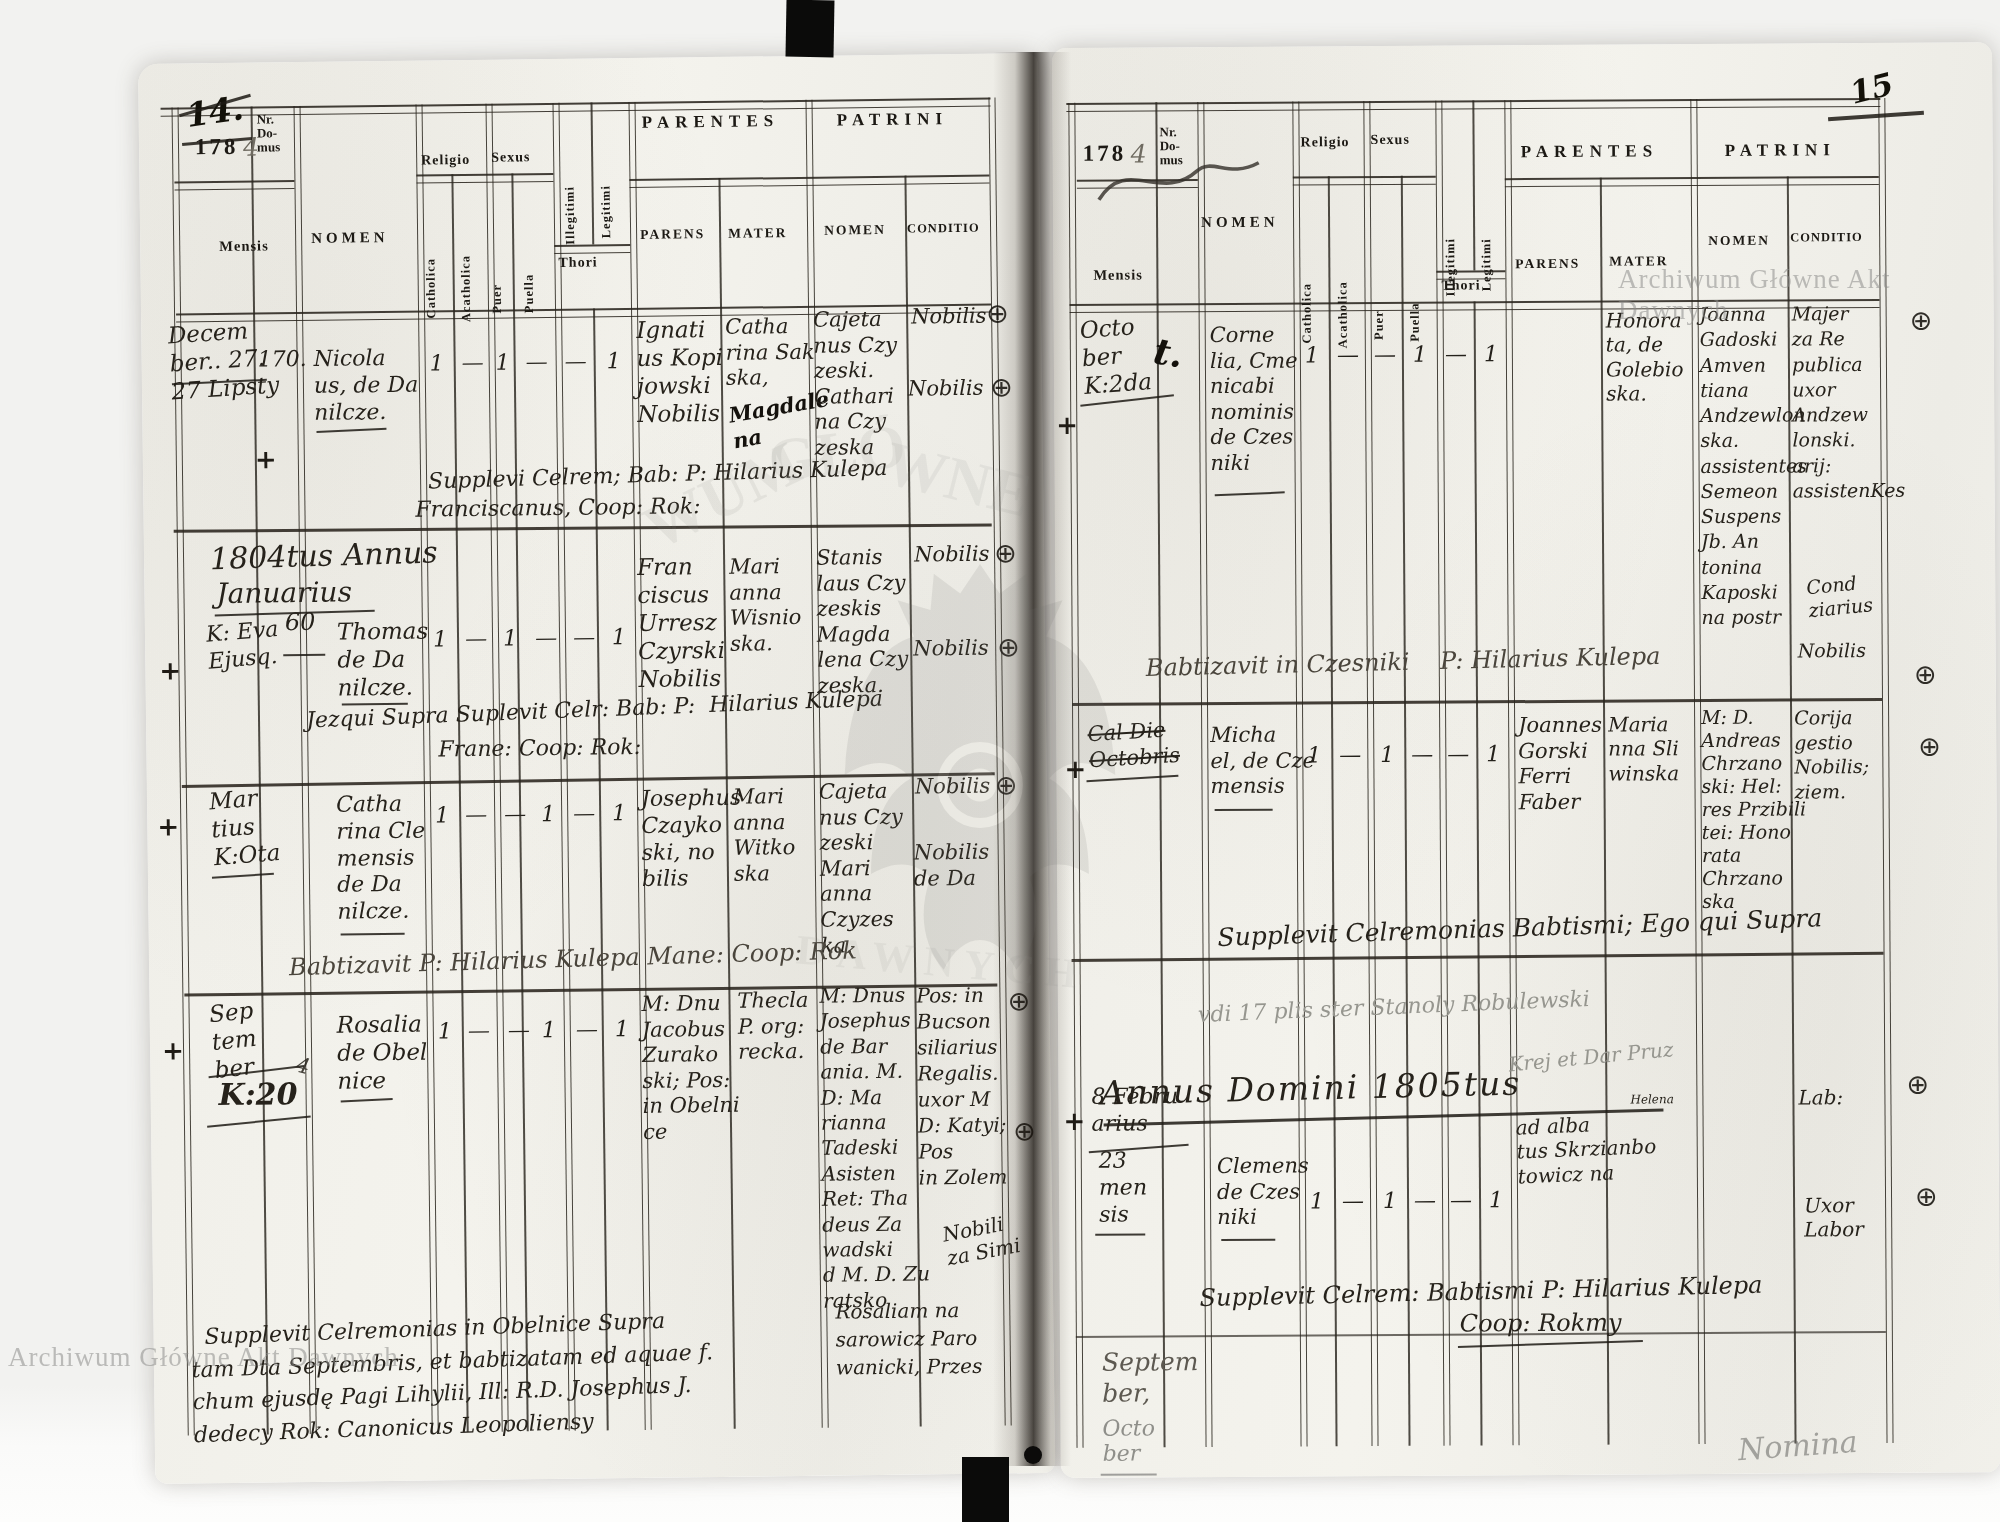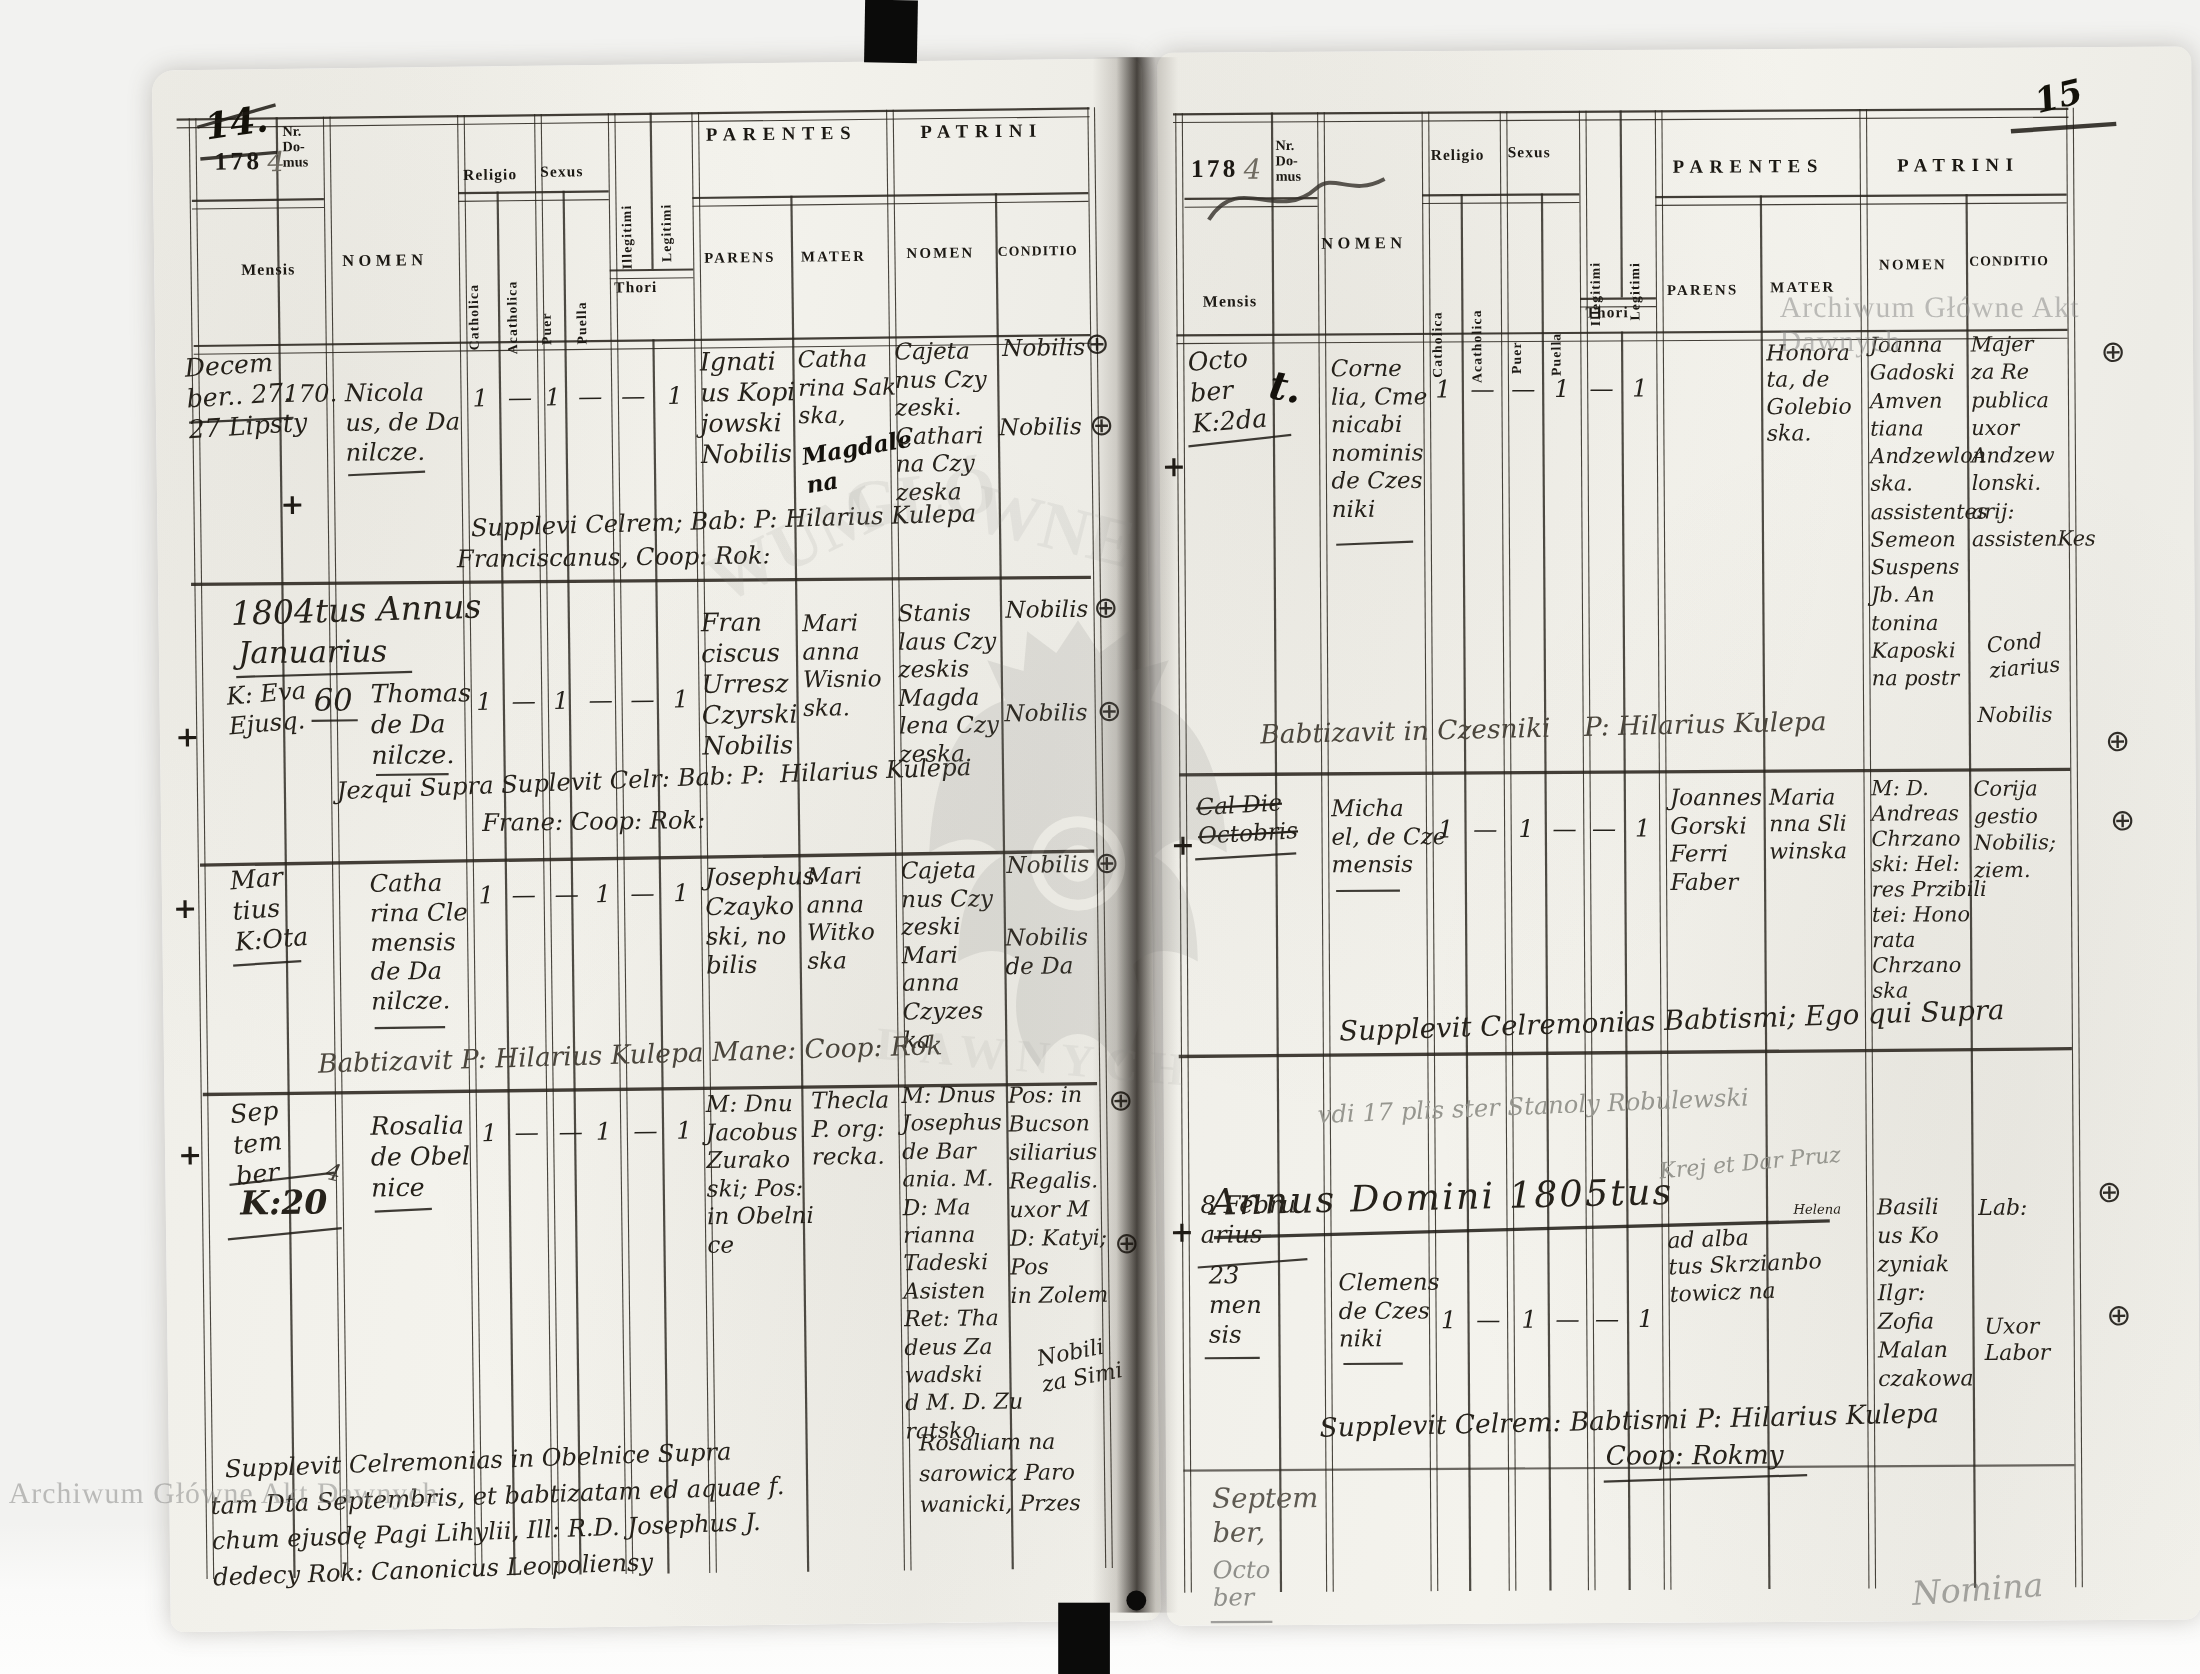--- a/index.html
+++ b/index.html
@@ -132,21 +132,21 @@
     <span class="hw" style="left:285px;top:404px;font-size:22px;transform:rotate(-1deg)">Supplevi Celrem; Bab: P: Hilarius Kulepa</span>
     <span class="hw" style="left:272px;top:436px;font-size:22px">Franciscanus, Coop: Rok:</span>
 
     <span class="hw" style="left:66px;top:476px;font-size:30px;transform:rotate(-1deg)">1804tus Annus</span>
     <span class="hw" style="left:72px;top:514px;font-size:28px">Januarius</span>
     <div class="ul" style="left:70px;top:550px;width:160px;transform:rotate(-1deg)"></div>
 
     <span class="plus" style="left:14px;top:592px">+</span>
     <span class="hw" style="left:62px;top:556px;font-size:22px;transform:rotate(-4deg)">K: Eva
 Ejusq.</span>
-    <span class="hw" style="left:140px;top:558px;font-size:28px">60</span>
+    <span class="hw" style="left:140px;top:546px;font-size:24px">60</span>
     <div class="ul" style="left:138px;top:592px;width:42px"></div>
     <span class="hw" style="left:192px;top:556px;font-size:23px">Thomas
 de Da
 nilcze.</span>
     <div class="ul" style="left:196px;top:642px;width:66px"></div>
     <span class="vv" style="left:282px;top:566px">1</span>
     <span class="vv" style="left:318px;top:566px">—</span>
     <span class="vv" style="left:352px;top:566px">1</span>
     <span class="vv" style="left:388px;top:566px">—</span>
     <span class="vv" style="left:426px;top:566px">—</span>
@@ -436,27 +436,20 @@
     <span class="vv" style="left:245px;top:1142px">1</span>
     <span class="vv" style="left:281px;top:1142px">—</span>
     <span class="vv" style="left:318px;top:1142px">1</span>
     <span class="vv" style="left:353px;top:1142px">—</span>
     <span class="vv" style="left:389px;top:1142px">—</span>
     <span class="vv" style="left:424px;top:1142px">1</span>
     <span class="hw" style="left:458px;top:1068px;font-size:20px;transform:rotate(-2deg)">ad alba
 tus Skrzianbo
 towicz na</span>
     <span class="hw" style="left:572px;top:1048px;font-size:12px">Helena</span>
-    <span class="hw" style="left:648px;top:1040px;font-size:20px;line-height:1.3">Basili
-us Ko
-zyniak
-Ilgr:
-Zofia
-Malan
-czakowa</span>
     <span class="hw" style="left:740px;top:1042px;font-size:20px">Lab:</span>
     <span class="hw" style="left:745px;top:1150px;font-size:20px">Uxor
 Labor</span>
     <span class="ox" style="left:848px;top:1026px">⊕</span>
     <span class="ox" style="left:856px;top:1138px">⊕</span>
     <span class="hw" style="left:140px;top:1232px;font-size:24px;transform:rotate(-1deg)">Supplevit Celrem: Babtismi P: Hilarius Kulepa</span>
     <span class="hw" style="left:400px;top:1264px;font-size:24px">Coop: Rokmy</span>
     <div class="ul" style="left:398px;top:1298px;width:185px;transform:rotate(-1.5deg)"></div>
 
     <span class="hw" style="left:42px;top:1300px;font-size:25px;color:#5d5951">Septem

